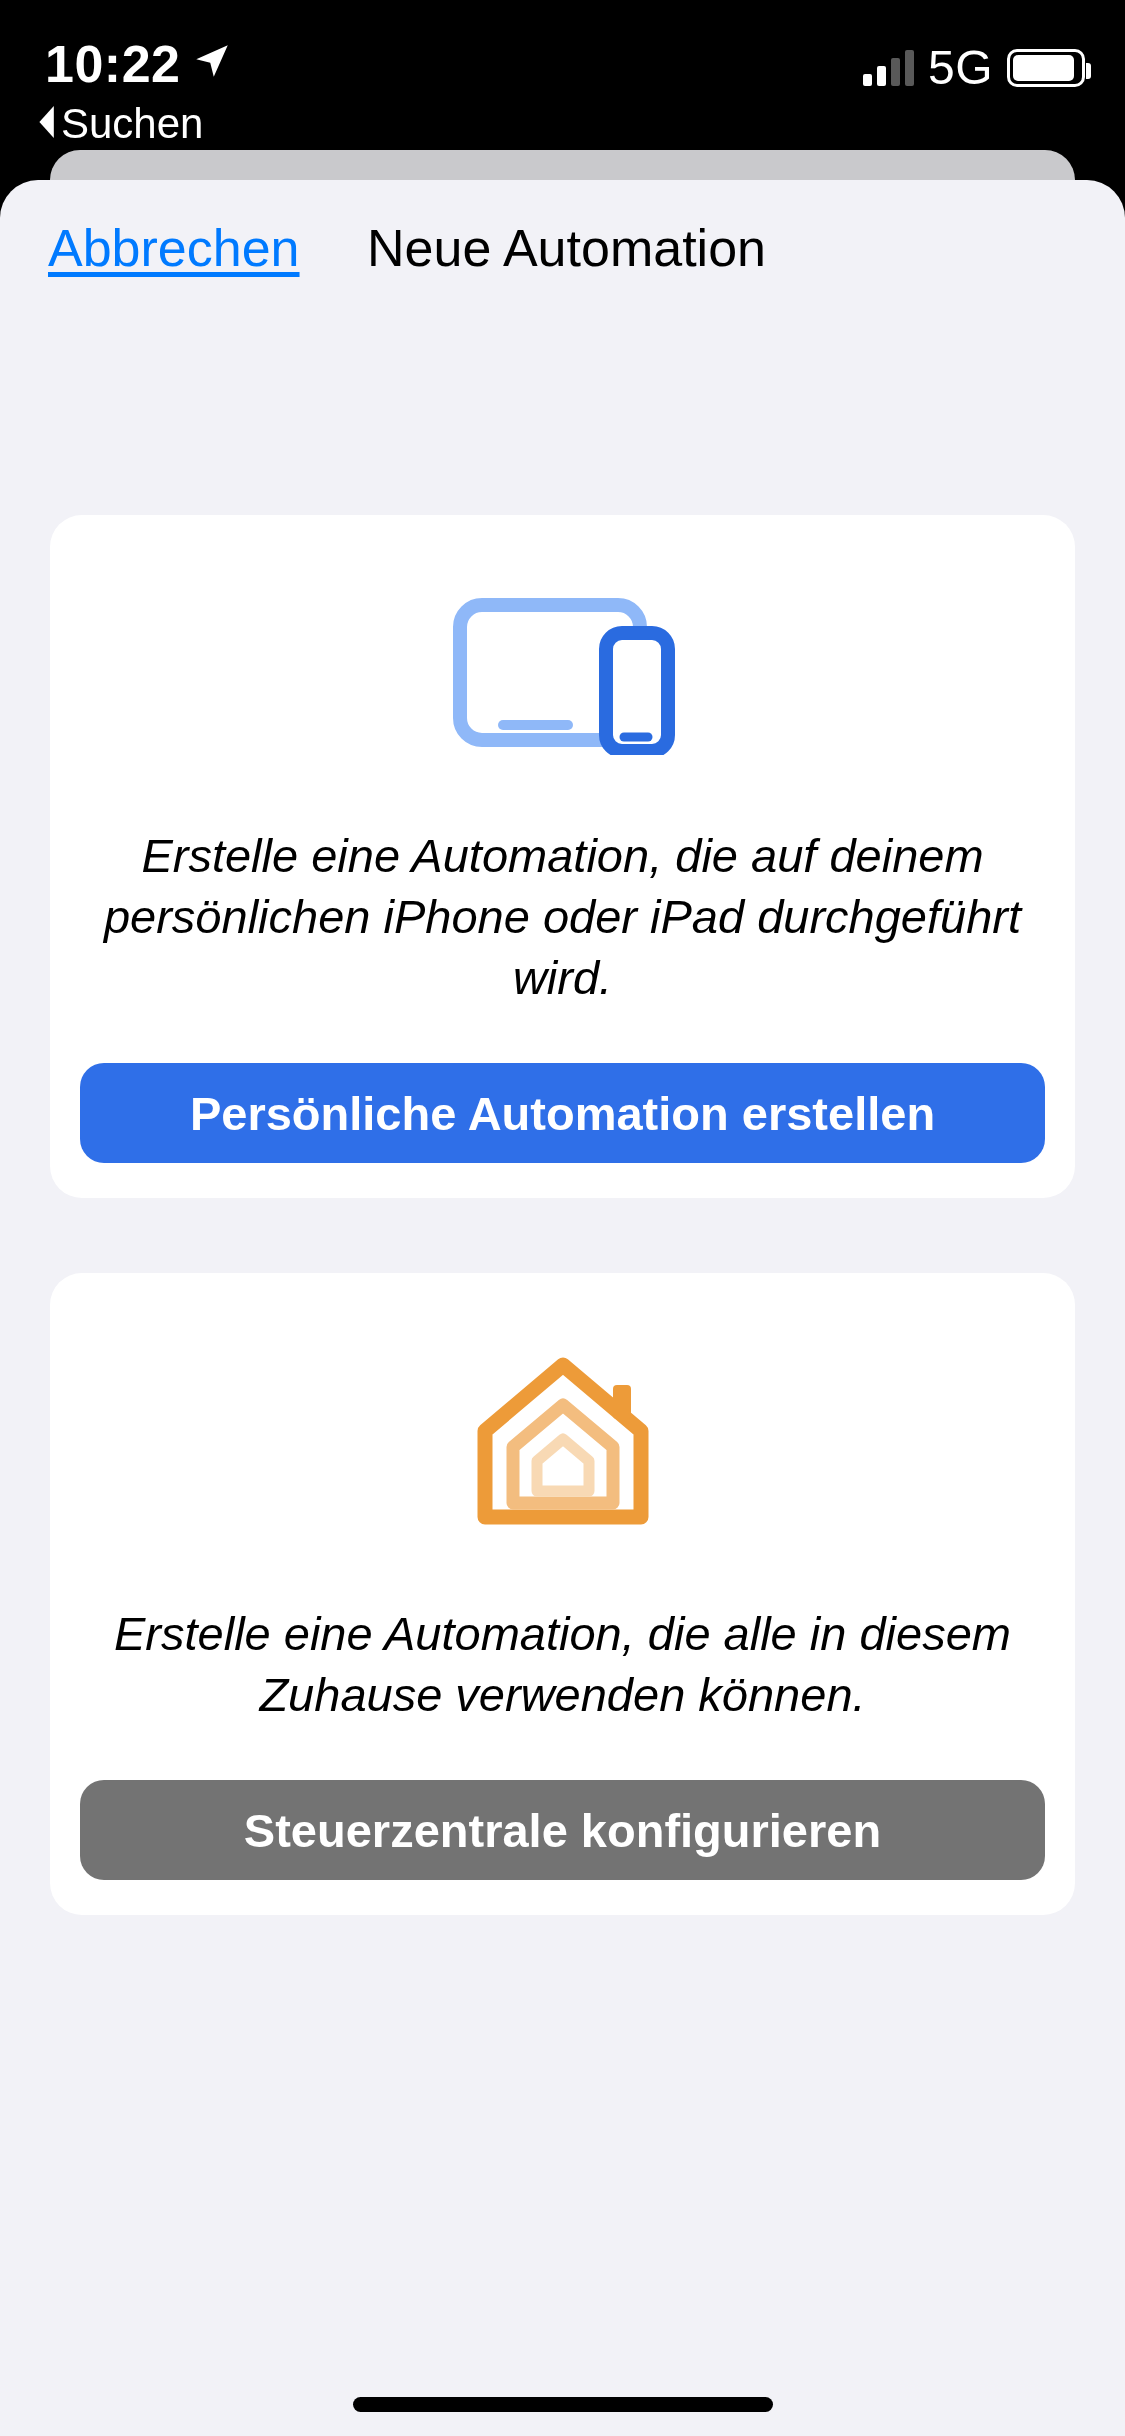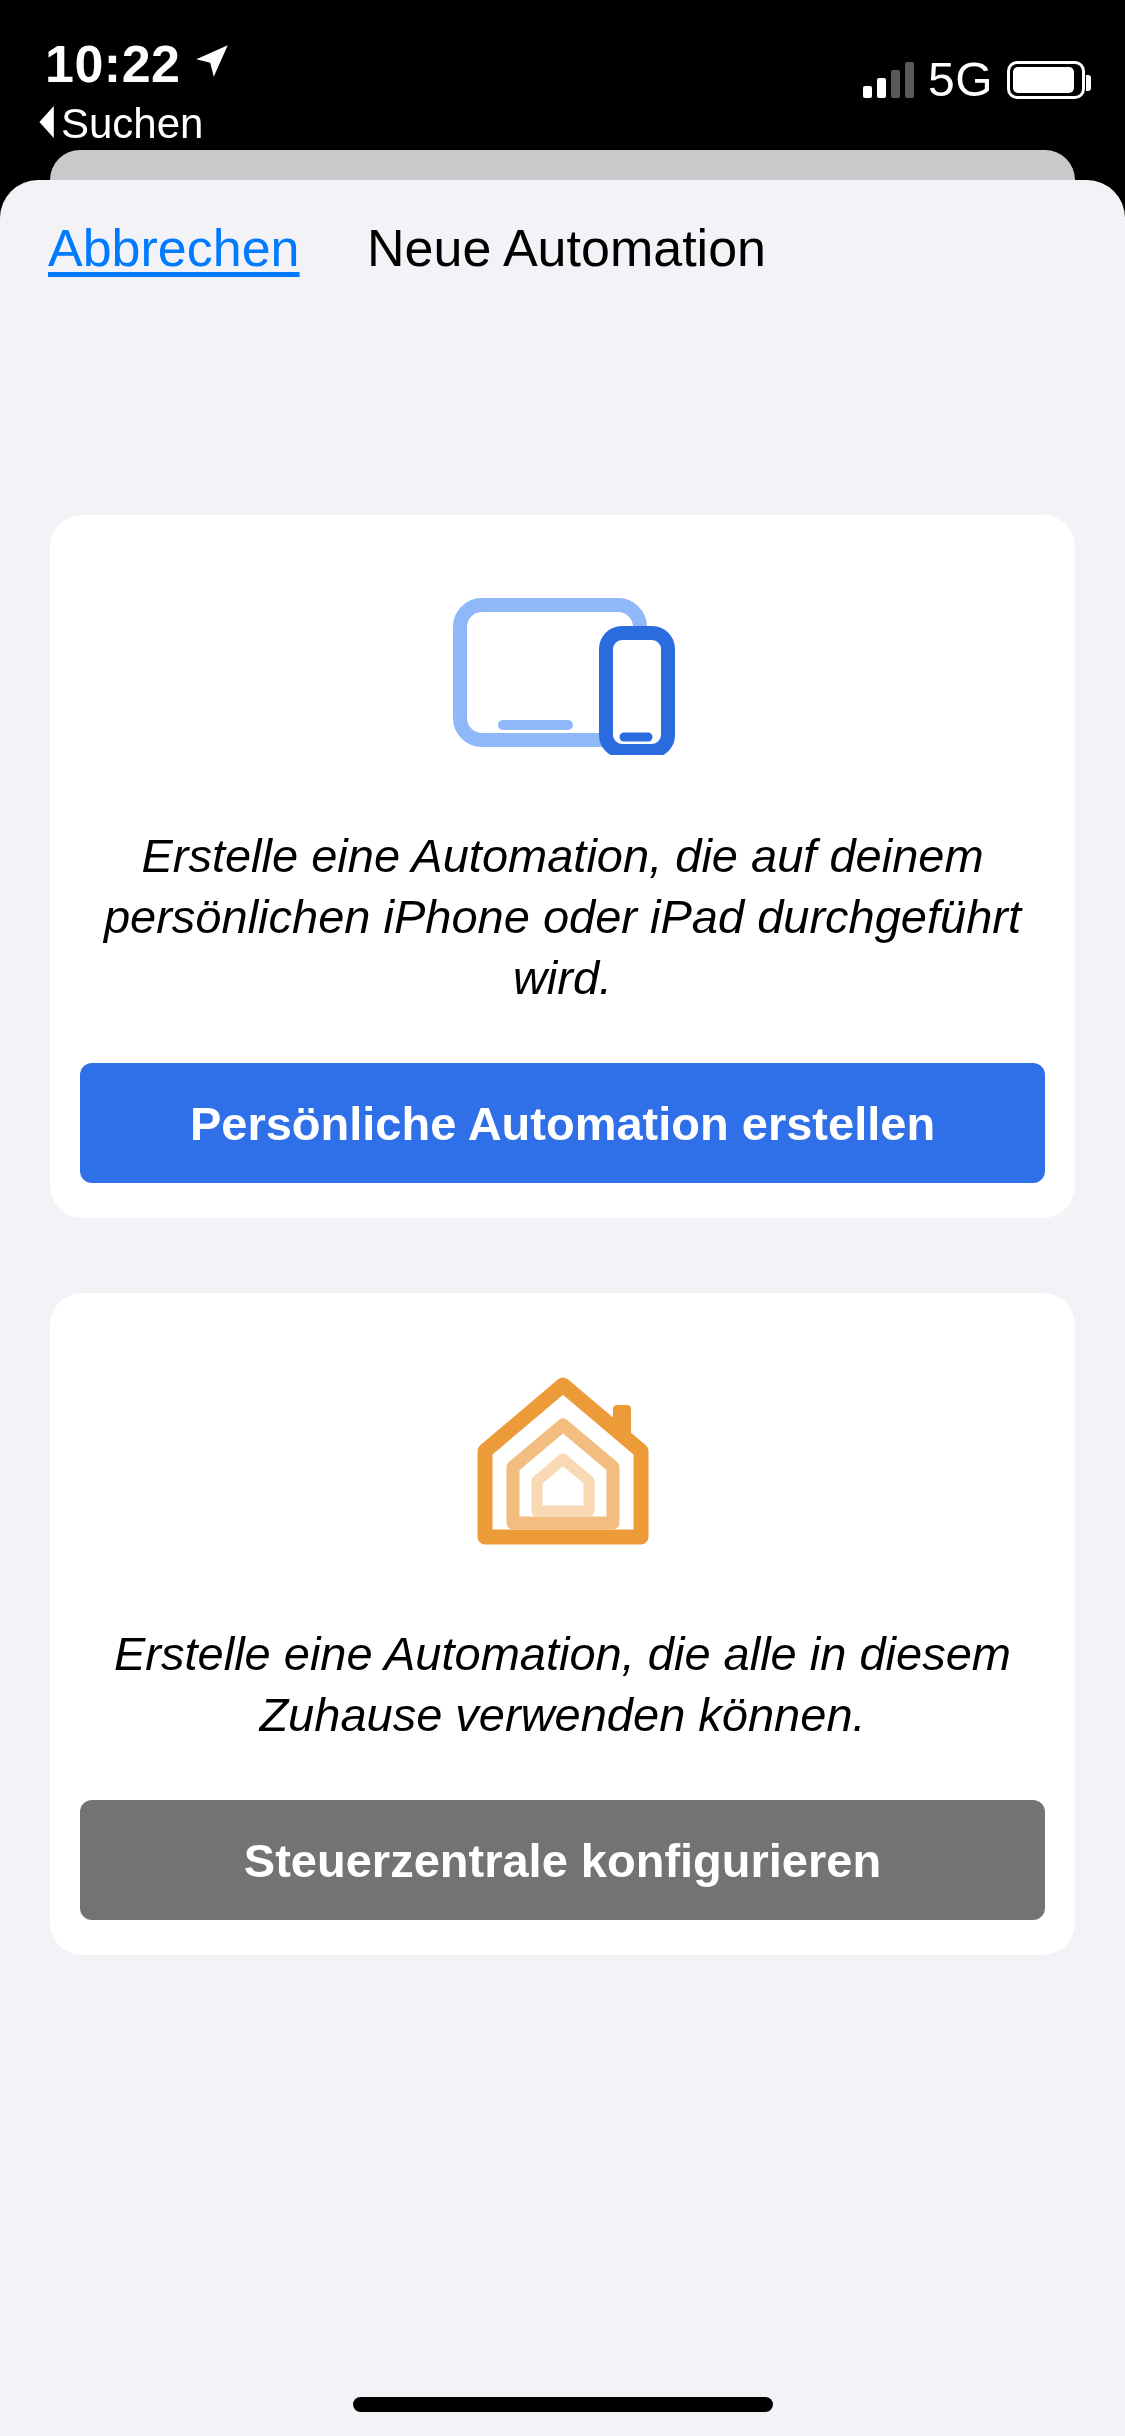--- a/index.html
+++ b/index.html
@@ -2,21 +2,21 @@
 <html><head>
   <meta charset="utf-8">
   <style>
     * { margin:0; padding:0; box-sizing:border-box; -webkit-font-smoothing:antialiased; }
     html,body { width:1125px; height:2436px; background:#000; font-family:-apple-system,"SF Pro Text","SF Pro Display","Helvetica Neue",Arial,sans-serif; overflow:hidden; }
 
     
     .status-bar { position:relative; width:100%; height:140px; color:#fff; }
     .sb-time { position:absolute; left:45px; top:34px; font-size:52px; font-weight:600; letter-spacing:0.5px; display:flex; align-items:flex-end; gap:10px; }
     .sb-back { position:absolute; left:37px; top:100px; font-size:42px; font-weight:400; display:flex; align-items:center; }
-    .sb-right { position:absolute; right:40px; top:52px; display:flex; align-items:center; gap:14px; }
+    .sb-right { position:absolute; right:40px; top:40px; display:flex; align-items:center; gap:14px; }
     .sb-5g { font-size:48px; font-weight:500; letter-spacing:0.5px; }
 
     
     .cell-bars { display:flex; align-items:flex-end; gap:5px; height:36px; }
     .cell-bars span { width:9px; border-radius:2px; background:#fff; opacity:.35; }
     .cell-bars span:nth-child(1){height:12px;opacity:1}
     .cell-bars span:nth-child(2){height:20px;opacity:1}
     .cell-bars span:nth-child(3){height:28px;}
     .cell-bars span:nth-child(4){height:36px;}
 
@@ -37,21 +37,21 @@
 
     .content { padding:0 50px; }
 
     .card { background:#fff; border-radius:32px; padding:80px 30px 35px 30px; margin-top:200px; text-align:center; }
     .card.first { margin-top:200px; }
     .card.second { margin-top:75px; }
 
     .card-icon { display:flex; justify-content:center; margin-bottom:70px; }
     .card-text { font-size:47px; line-height:1.30; color:#000; font-weight:400; padding:0 10px 55px 10px;font-style:italic; }
 
-    .big-btn { width:100%; height:120px; border:none; border-radius:12px; color:#fff; font-size:47px; font-weight:600; cursor:pointer; }
+    .big-btn { width:100%; height:100px; border:none; border-radius:24px; color:#fff; font-size:47px; font-weight:600; cursor:pointer; }
     .big-btn.blue   { background:#2f6fe8; }
     .big-btn.orange { background:#737373; }
 
     
     .home-ind { position:absolute; bottom:24px; left:50%; transform:translateX(-50%); width:420px; height:15px; background:#000; border-radius:20px; }
   </style>
 </head>
 <body>
 
 <div class="status-bar">

